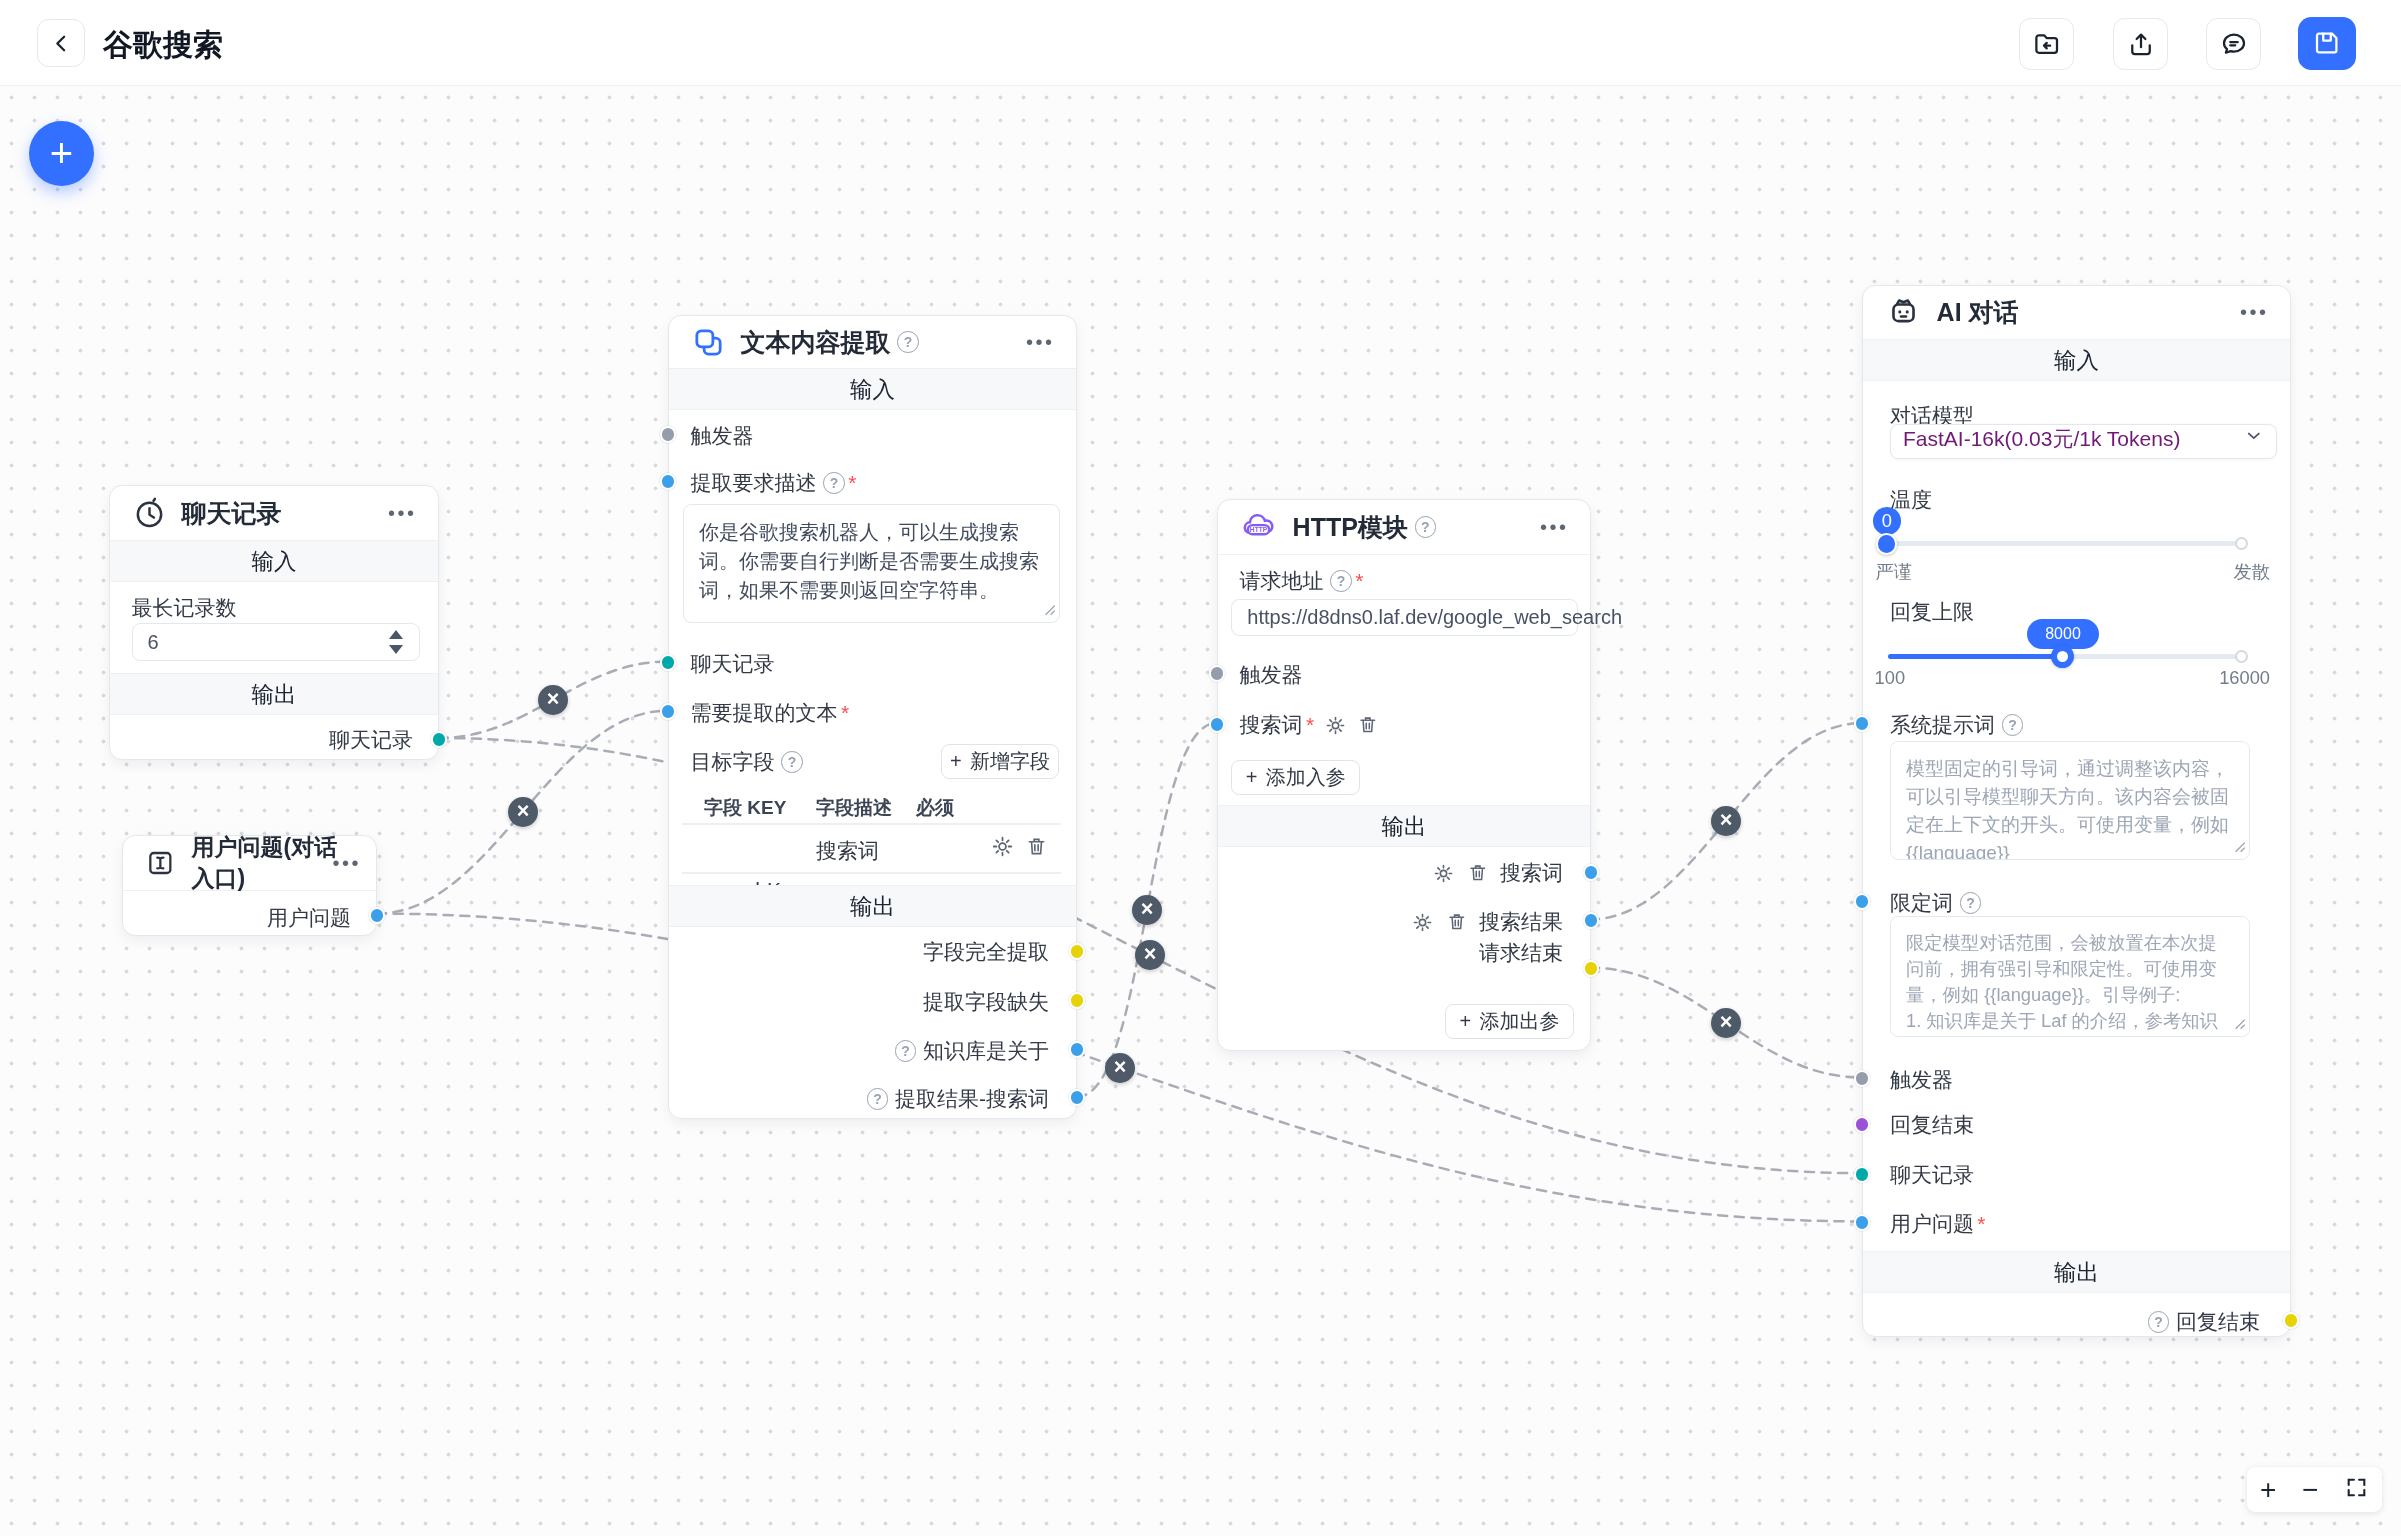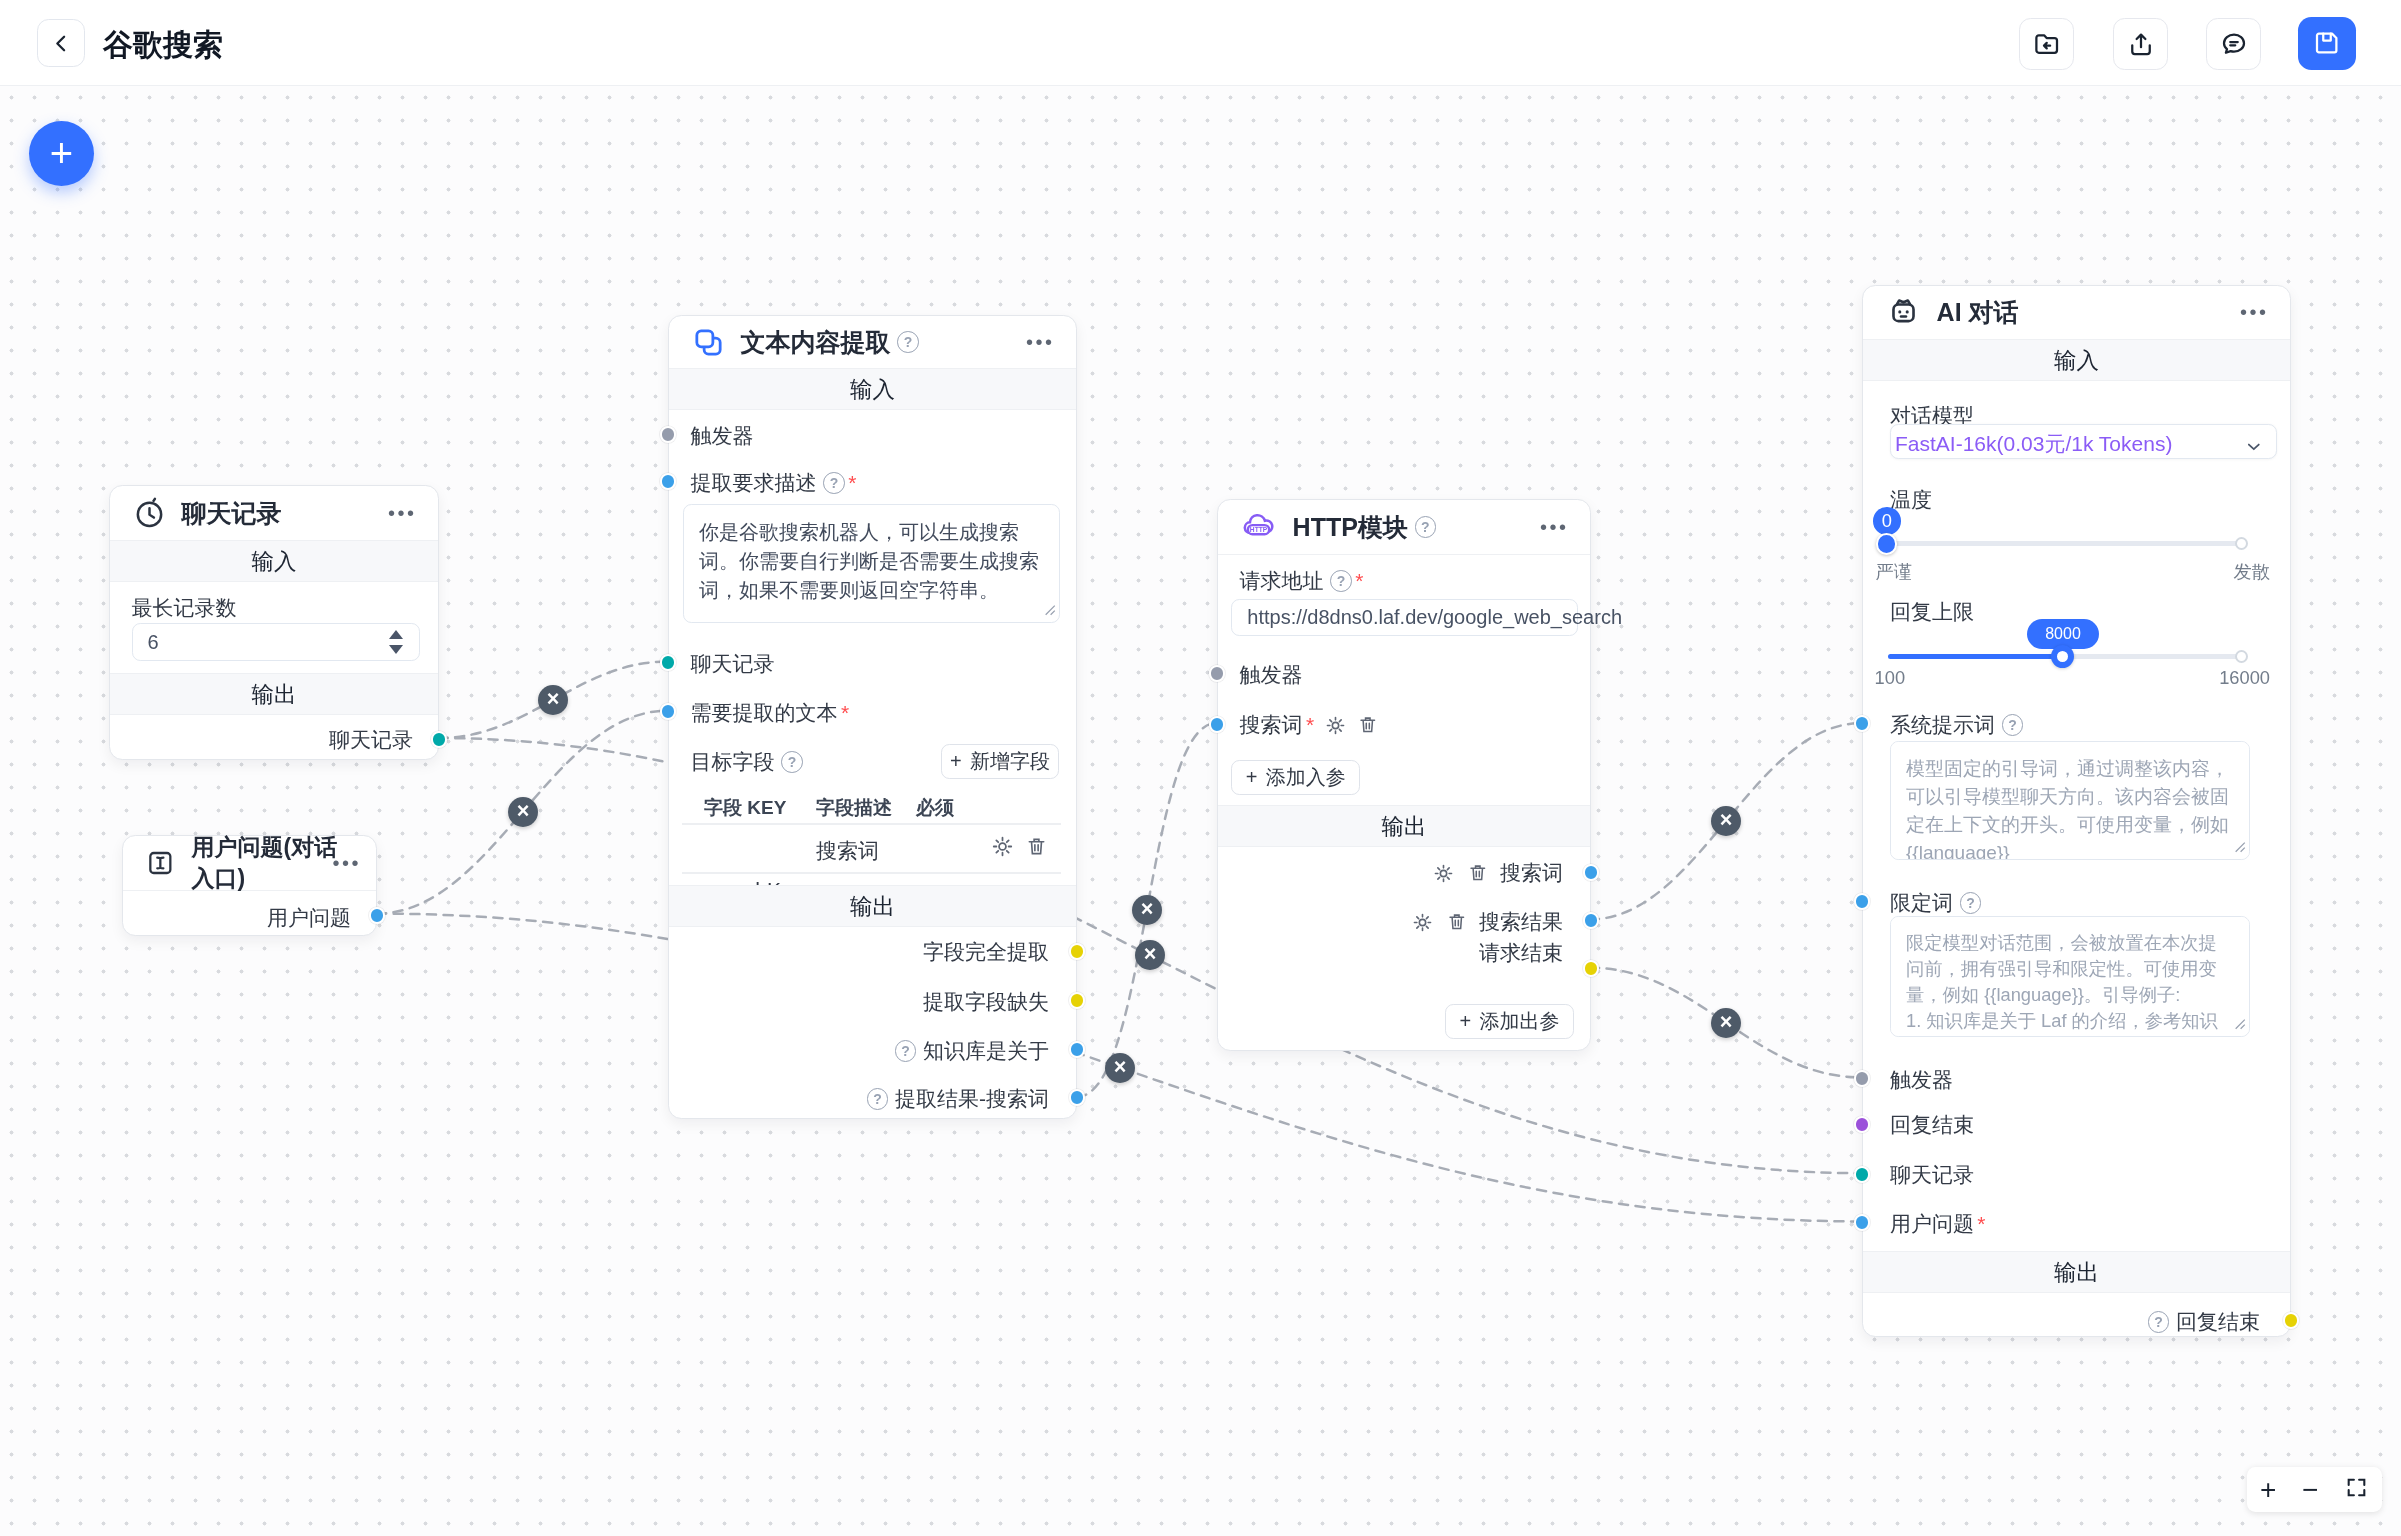--- a/index.html
+++ b/index.html
@@ -51,21 +51,21 @@
   .ta-wrap { position:absolute; }
   textarea { width:100%; height:100%; border:1.7px solid #E2E8F0; border-radius:8.3px; padding:13.3px 15px;
     font-family:inherit; font-size:20px; line-height:29px; color:#424B5C; resize:none; outline:none; }
   textarea::placeholder { color:#9DA6B5; }
   .ta-grip { position:absolute; right:4.2px; bottom:4.2px; pointer-events:none; }
   .ghost-btn { position:absolute; display:flex; align-items:center; justify-content:center; gap:8.3px;
     background:#fff; border:1.7px solid #DFE3EA; border-radius:8.3px; font-size:20px; color:#333A46; cursor:pointer; }
   .field-input { position:absolute; border:1.7px solid #E2E8F0; border-radius:8.3px; background:#fff;
     display:flex; align-items:center; padding:0 15px; font-size:20px; color:#485264; }
   .sel { position:absolute; border:1.7px solid #E2E8F0; border-radius:8.3px; background:#fff;
-    display:flex; align-items:flex-end; padding:0 4px; font-size:21px; color:#8b5cf6; cursor:pointer;
+    display:flex; align-items:flex-start; padding:0 12px; font-size:21px; color:#701a75; cursor:pointer;
     box-shadow:0 0.8px 2.5px rgba(0,0,0,.04); }
   .sel svg { position:absolute; right:11.6px; }
   .ticon { cursor:pointer; display:inline-flex; color:#5E6573; }
   .thead { position:absolute; font-size:19px; font-weight:700; color:#3C4554; }
   .tdiv { position:absolute; height:1.7px; background:#EDEFF2; }
   .small-gray { position:absolute; font-size:18.3px; color:#737D8B; }
   .track { position:absolute; height:5px; border-radius:2.5px; background:#E5E9F0; }
   .track-fill { position:absolute; height:5px; border-radius:2.5px; background:#3370FF; }
   .thumb-solid { position:absolute; width:21.6px; height:21.6px; border-radius:50%; background:#3370FF;
     border:2.5px solid #fff; box-shadow:0 0.8px 3.3px rgba(0,0,0,.25); cursor:grab; z-index:2;}

